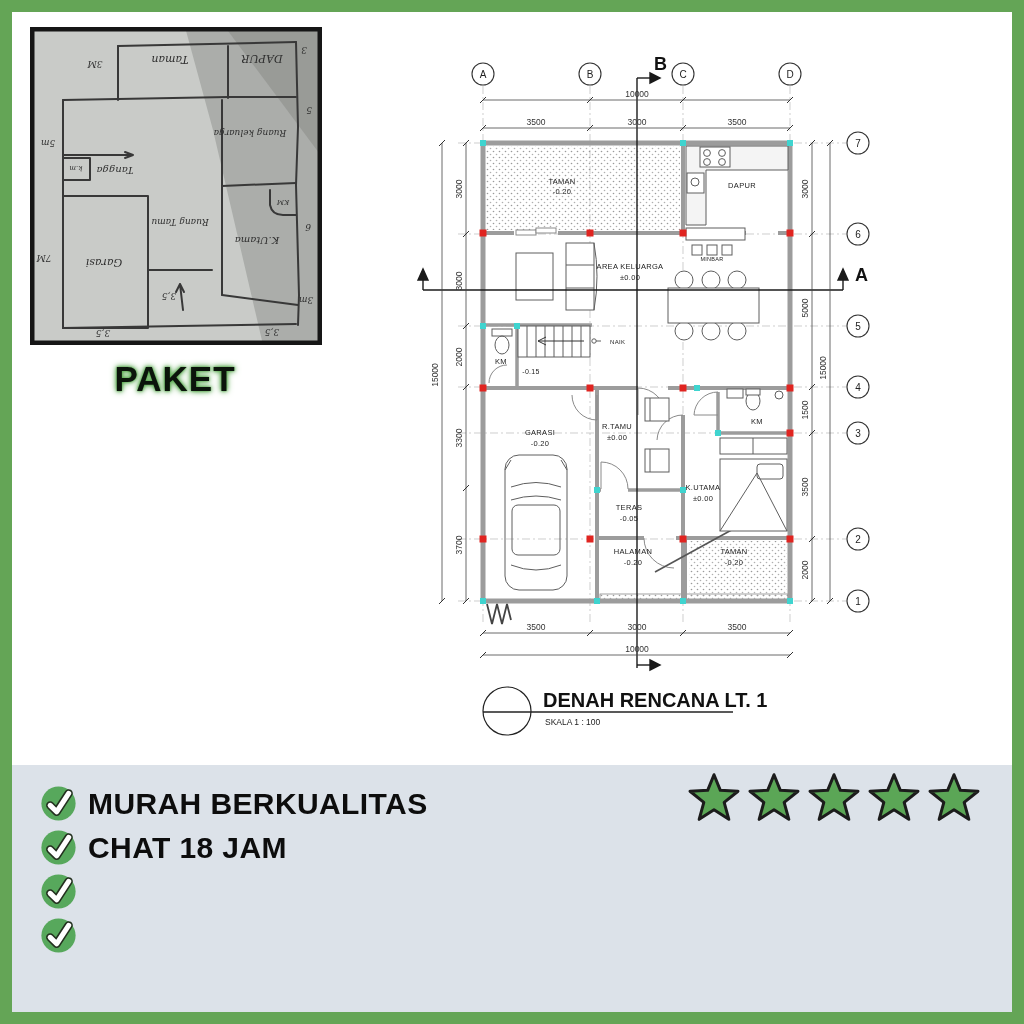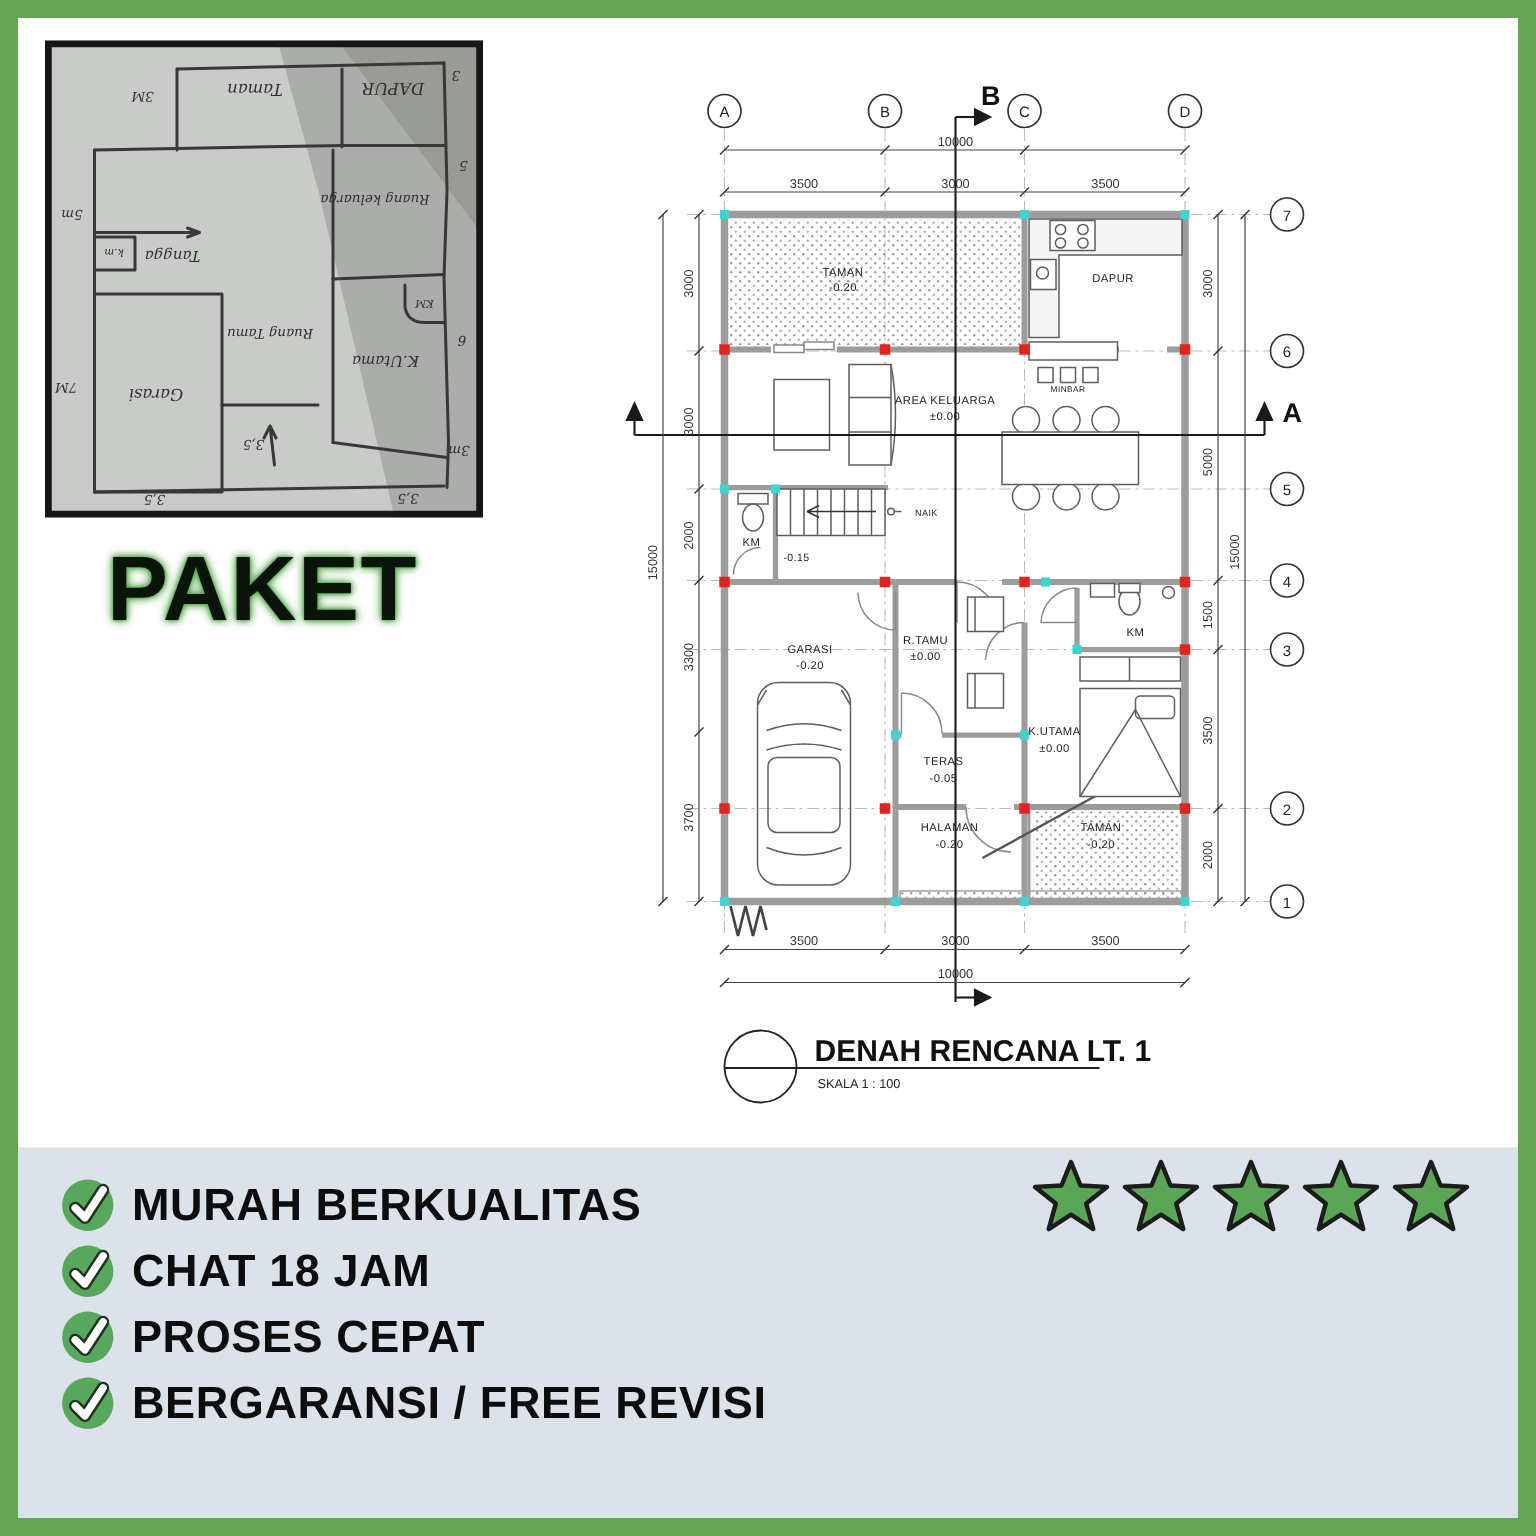--- a/index.html
+++ b/index.html
@@ -3,22 +3,22 @@
 <meta charset="utf-8">
 <style>
   html,body{margin:0;padding:0;}
   body{width:1024px;height:1024px;position:relative;background:#ffffff;
        font-family:"Liberation Sans",sans-serif;overflow:hidden;}
   .frame{position:absolute;inset:0;border:12px solid #64a556;box-sizing:border-box;z-index:60;pointer-events:none;}
 
   .photo{position:absolute;left:30px;top:27px;width:292px;height:318px;}
   .photo svg{display:block;width:100%;height:100%;}
 
-  .paket{position:absolute;left:22px;top:366px;width:306px;text-align:center;
-         font-weight:bold;font-size:61px;line-height:53px;letter-spacing:1px;color:#0b140b;
+  .paket{position:absolute;left:22px;top:352px;width:306px;text-align:center;
+         font-weight:bold;font-size:35px;line-height:53px;letter-spacing:1px;color:#0b140b;
          text-shadow:0 0 2px #54a54a,0 0 4px #58a94e,0 0 7px #58a94e;}
 
   .plan{position:absolute;left:408px;top:38px;width:484px;height:720px;}
   .plan svg{display:block;width:100%;height:100%;}
 
   .banner{position:absolute;left:12px;top:765px;width:1000px;height:292px;background:#dce2e9;
           box-sizing:border-box;padding:20px 0 0 28px;}
   .feat{display:flex;align-items:center;margin-bottom:7px;font-size:30px;font-weight:bold;
         color:#0d0d0d;letter-spacing:.4px;}
   .feat .ck{width:37px;height:37px;margin-right:11px;flex:0 0 auto;}
@@ -425,29 +425,27 @@
       <path d="M11,22 L18,29 L31,9" fill="none" stroke="#ffffff" stroke-width="5.5" stroke-linecap="round" stroke-linejoin="round"></path>
     </svg>
     <span>CHAT 18 JAM</span>
   </div>
   <div class="feat">
     <svg class="ck" viewBox="0 0 40 40">
       <circle cx="20" cy="20" r="18.5" fill="#57a85c"></circle>
       <path d="M11,22 L18,29 L31,9" fill="none" stroke="#23301f" stroke-width="9" stroke-linecap="round" stroke-linejoin="round"></path>
       <path d="M11,22 L18,29 L31,9" fill="none" stroke="#ffffff" stroke-width="5.5" stroke-linecap="round" stroke-linejoin="round"></path>
     </svg>
-    <span>PROSES CEPAT</span>
   </div>
   <div class="feat">
     <svg class="ck" viewBox="0 0 40 40">
       <circle cx="20" cy="20" r="18.5" fill="#57a85c"></circle>
       <path d="M11,22 L18,29 L31,9" fill="none" stroke="#23301f" stroke-width="9" stroke-linecap="round" stroke-linejoin="round"></path>
       <path d="M11,22 L18,29 L31,9" fill="none" stroke="#ffffff" stroke-width="5.5" stroke-linecap="round" stroke-linejoin="round"></path>
     </svg>
-    <span>BERGARANSI / FREE REVISI</span>
   </div>
 
   <div class="stars">
     <svg viewBox="-30 -30 60 60">
         <polygon points="0,-26 6.8,-9.3 25.7,-8.3 10.9,3.6 15.9,21.8 0,11.5 -15.9,21.8 -10.9,3.6 -25.7,-8.3 -6.8,-9.3" fill="#5ba656" stroke="#1c1c1c" stroke-width="3.2" stroke-linejoin="round"></polygon>
       </svg>
     <svg viewBox="-30 -30 60 60">
         <polygon points="0,-26 6.8,-9.3 25.7,-8.3 10.9,3.6 15.9,21.8 0,11.5 -15.9,21.8 -10.9,3.6 -25.7,-8.3 -6.8,-9.3" fill="#5ba656" stroke="#1c1c1c" stroke-width="3.2" stroke-linejoin="round"></polygon>
       </svg>
     <svg viewBox="-30 -30 60 60">

